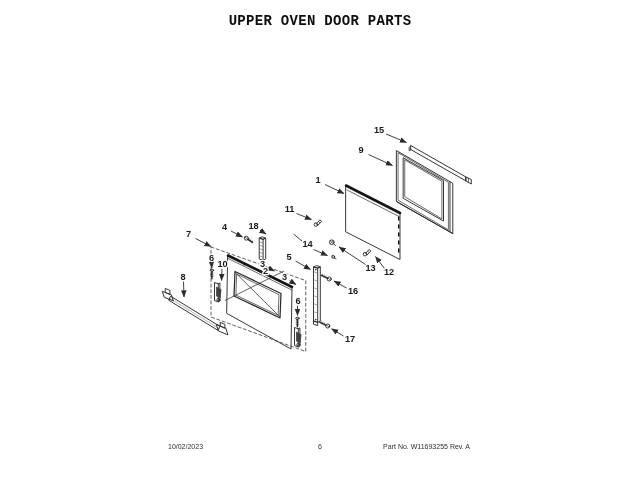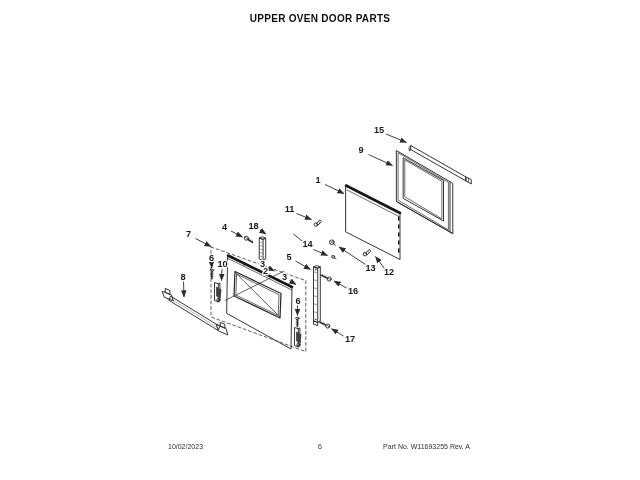--- a/index.html
+++ b/index.html
@@ -4,22 +4,23 @@
 <style>
   html,body{margin:0;padding:0;}
   .page{
     position:relative; width:640px; height:480px;
     background:#ffffff; overflow:hidden;
     font-family:"Liberation Sans", sans-serif;
   }
   .page-title{
     position:absolute; top:13px; left:0; width:640px;
     margin:0; text-align:center;
-    font-size:10px; font-weight:bold; letter-spacing:.3px;
+    font-size:14px; font-weight:bold; letter-spacing:.3px;
     color:#0e0e0e;
+    font-family:Liberation Mono, monospace;
   }
   svg.diagram{position:absolute; left:0; top:0;}
   .footer{
     position:absolute; left:0; top:443px; width:640px; height:14px;
     font-size:7px; color:#2e2e2e;
   }
   .footer .f-date{position:absolute; left:168px; top:0;}
   .footer .f-page{position:absolute; left:0; width:640px; text-align:center; top:0;}
   .footer .f-part{position:absolute; right:170px; top:0;}
 </style>

